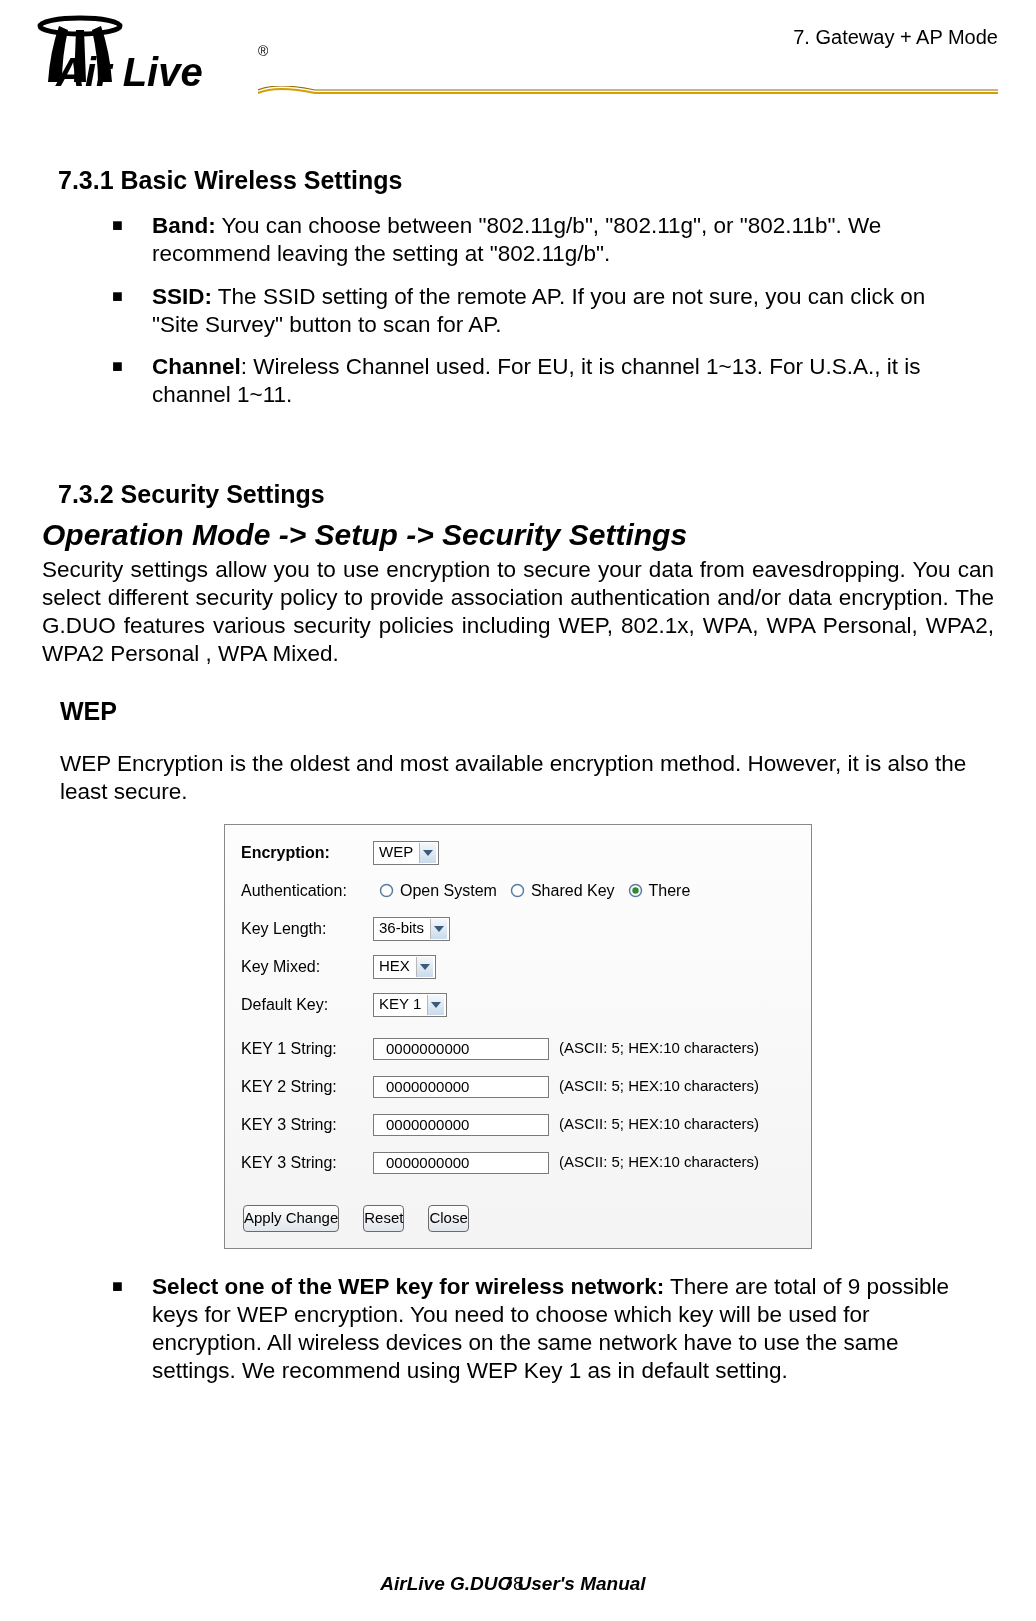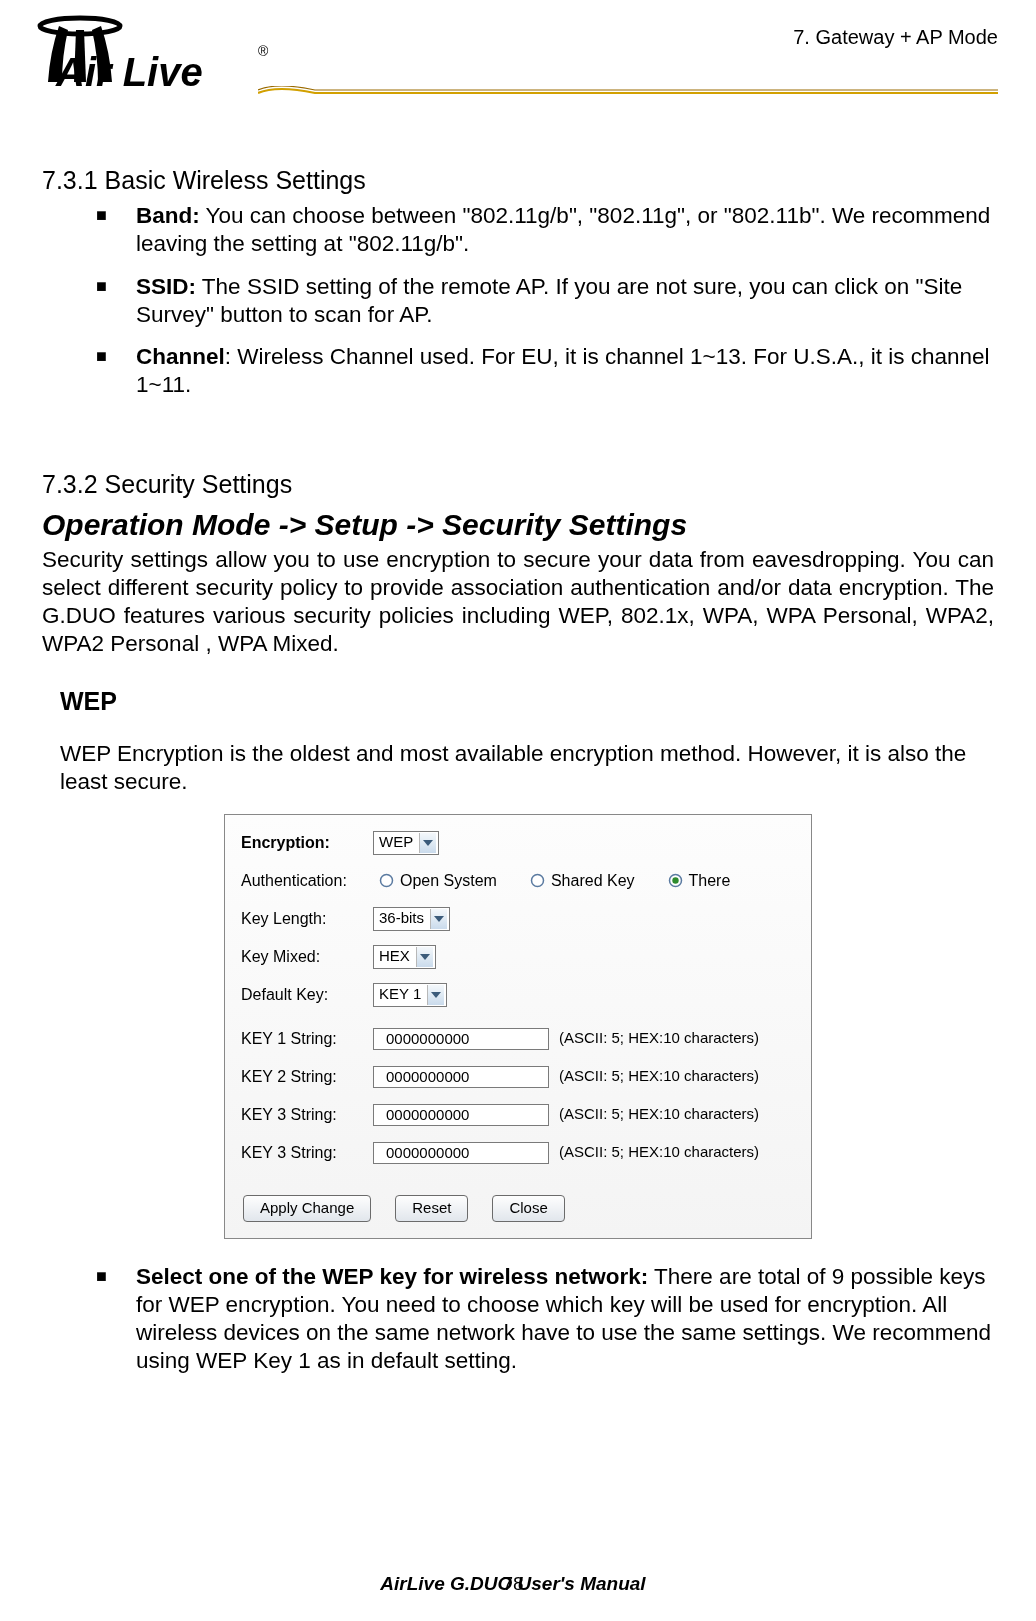--- a/index.html
+++ b/index.html
@@ -44,28 +44,28 @@
     height: 10px;
   }
   .header-rule svg { width: 100%; height: 10px; display:block;}
   .body {
     padding: 0 4px;
     font-size: 22.5px;
     line-height: 1.25;
   }
   h3.sect {
     font-size: 25px;
-    font-weight: normal;
-    margin: 48px 0 6px 0;
+    font-weight: bold;
+    margin: 48px 0 6px 16px;
   }
   h3.sect.first { margin-top: 40px; }
   .bullets {
     list-style: none;
     padding: 0;
-    margin: 0;
+    margin: 16px;
   }
   .bullets > li {
     position: relative;
     padding-left: 94px;
     margin-bottom: 14px;
     text-align: left;
   }
   .bullets > li::before {
     content: "■";
     position: absolute;
@@ -132,21 +132,21 @@
     height: 20px;
     display: inline-flex;
     align-items: center;
     justify-content: center;
     background: linear-gradient(#f4f8fb,#cadbec);
   }
   .select .caret svg { display:block; }
   .radio-group {
     display: flex;
     align-items: center;
-    gap: 33px;
+    gap: 13px;
     padding-left: 6px;
   }
   .radio {
     display: inline-flex;
     align-items: center;
     gap: 6px;
     font-size: 16px;
   }
   .radio svg { display:block; }
   .textin {
@@ -165,21 +165,21 @@
   .btn-row {
     margin-top: 28px;
     display: flex;
     gap: 24px;
     padding-left: 2px;
   }
   .btn {
     border: 1px solid #6b6b6b;
     border-radius: 4px;
     background: linear-gradient(#fefefe,#e1e6ec);
-    padding: 3px 16px;
+    padding: 3px 0;
     font-size: 15px;
     font-family: Tahoma, Arial, sans-serif;
   }
   .footer {
     position: absolute;
     left: 38px;
     right: 48px;
     bottom: 26px;
     display: flex;
     justify-content: center;

